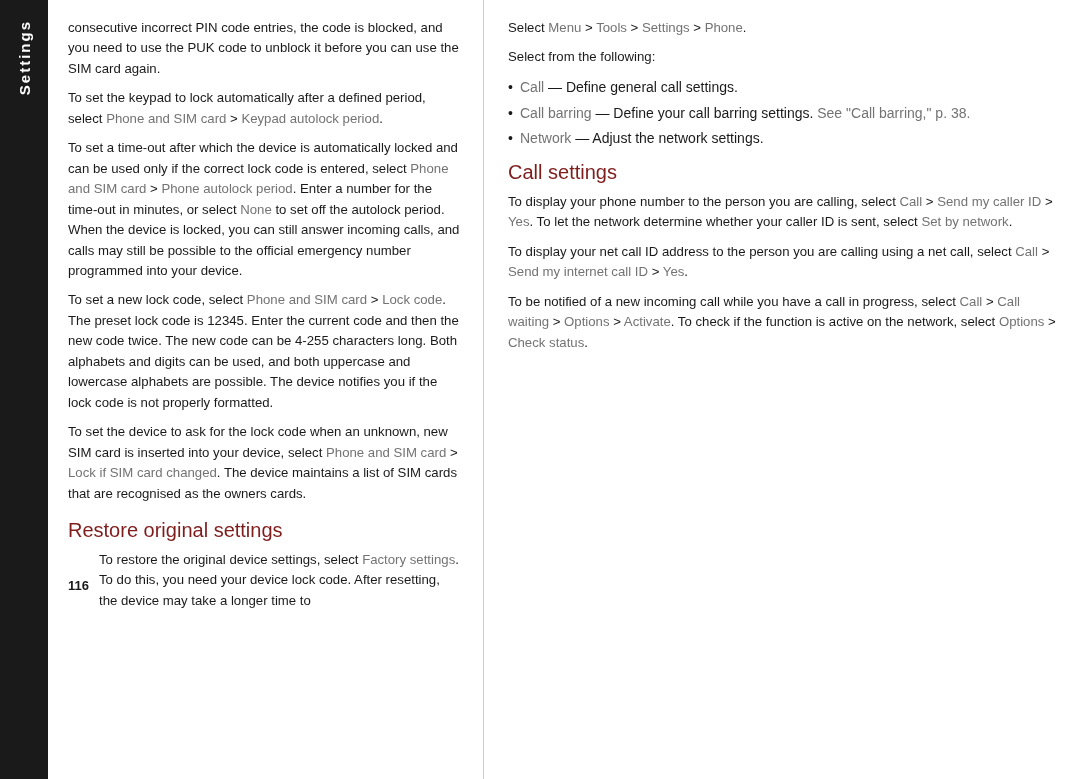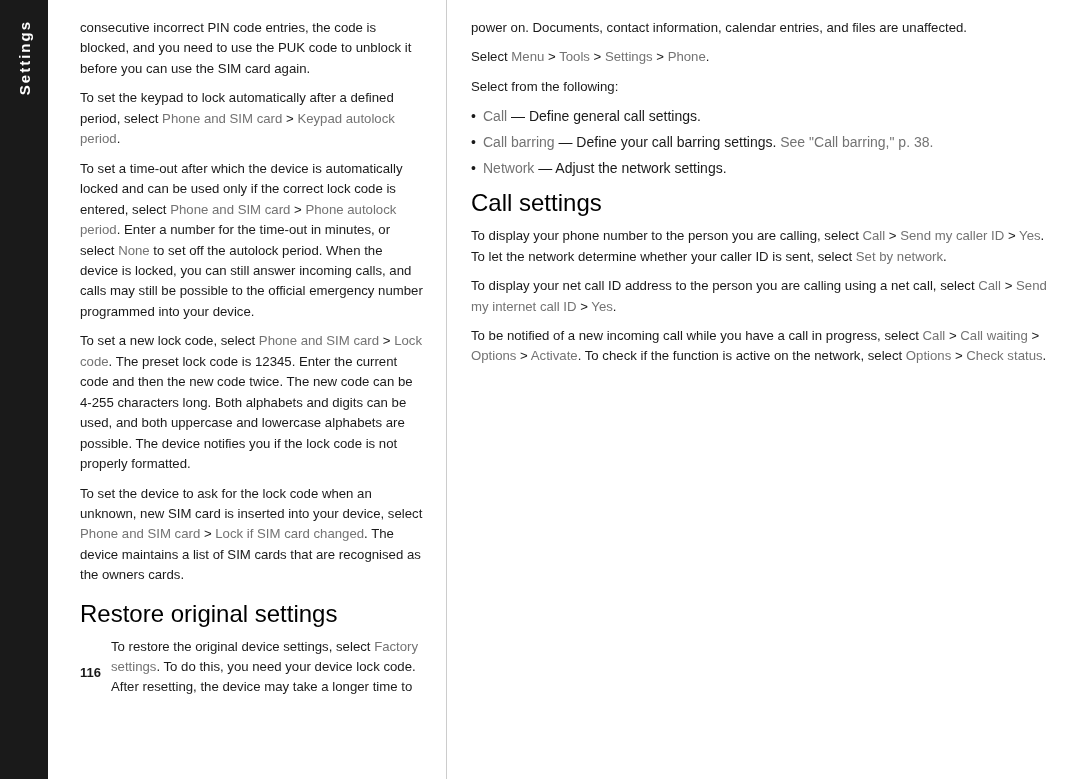--- a/index.html
+++ b/index.html
@@ -32,41 +32,41 @@
       font-weight: bold;
       writing-mode: vertical-rl;
       transform: rotate(180deg);
       letter-spacing: 2px;
     }
     .content-area {
       display: flex;
       flex: 1;
     }
     .left-column {
-      width: 399px;
-      padding: 18px 22px 18px 32px;
+      width: 436px;
+      padding: 18px 22px 18px 20px;
       border-right: 1px solid #cccccc;
       overflow: hidden;
     }
     .right-column {
       flex: 1;
       padding: 18px 22px 18px 24px;
       overflow: hidden;
     }
     .section-heading {
       font-size: 26px;
       font-weight: 300;
       color: #1a1a1a;
       margin-bottom: 10px;
       line-height: 1.2;
     }
     .subsection-heading {
-      font-size: 24px;
+      font-size: 20px;
       font-weight: 300;
-      color: #000000;
+      color: #7f1d1d;
       margin-bottom: 8px;
       margin-top: 10px;
       line-height: 1.2;
     }
     .text-block {
       margin-bottom: 9px;
       line-height: 1.55;
       font-size: 13.2px;
     }
     .blue { color: #737373; }
@@ -143,23 +143,20 @@
         <div class="page-number">116</div>
         <div class="text-block" style="margin-bottom:10px;">
           To restore the original device settings, select <span class="blue">Factory settings</span>. To do this, you need your device lock code. After resetting, the device may take a longer time to
         </div>
       </div>
 
     </div>
 
     <div class="right-column">
 
-      <div class="text-block">
-        power on. Documents, contact information, calendar entries, and files are unaffected.
-      </div>
 
 
       <div class="text-block">
         Select <span class="blue">Menu</span> &gt; <span class="blue">Tools</span> &gt; <span class="blue">Settings</span> &gt; <span class="blue">Phone</span>.
       </div>
 
       <div class="text-block">Select from the following:</div>
 
       <ul class="bullet-list">
         <li>

